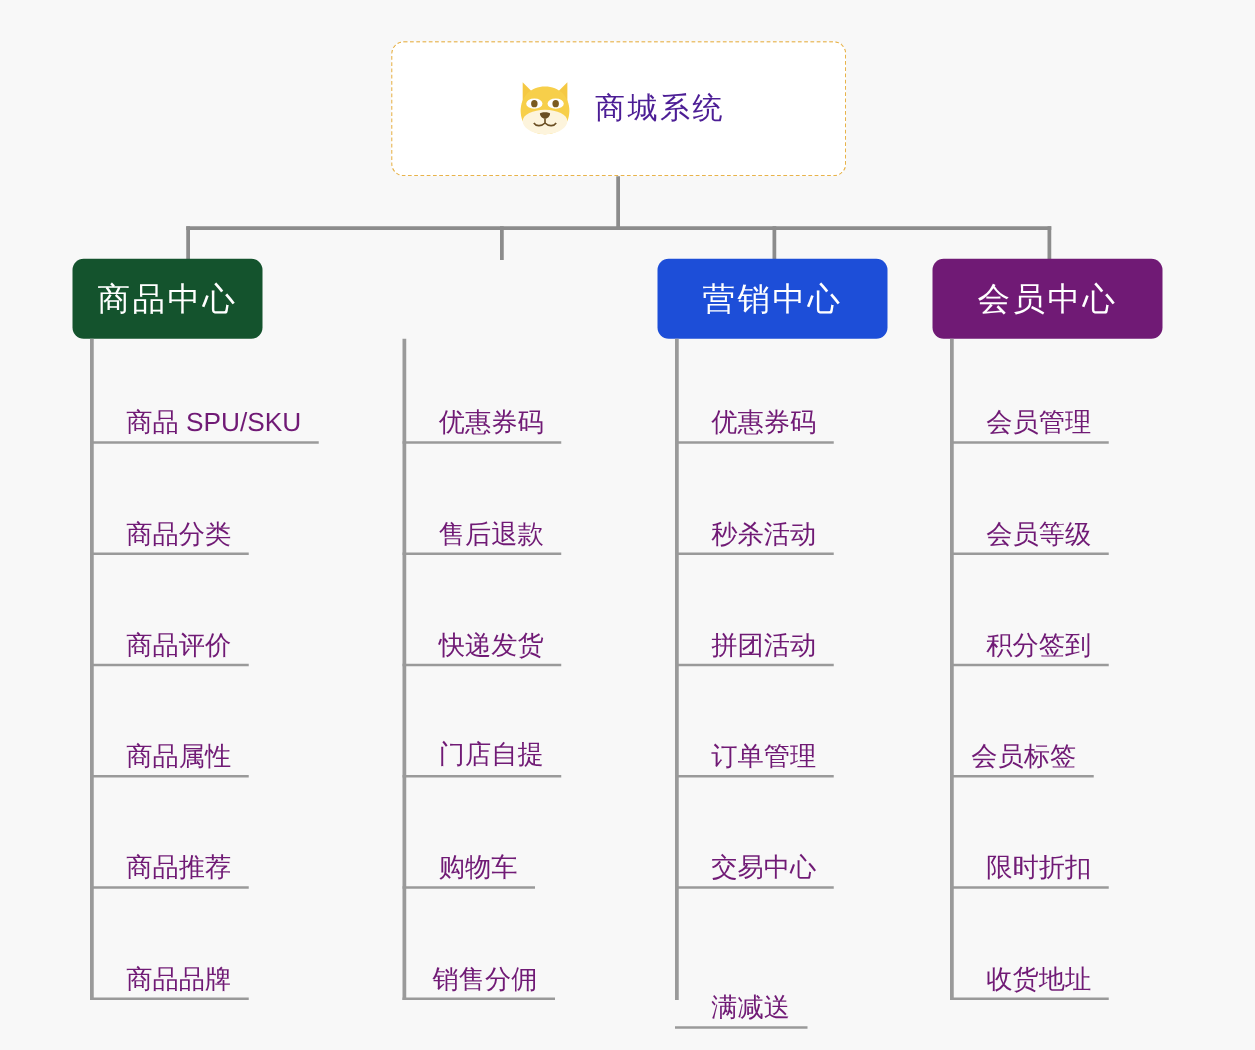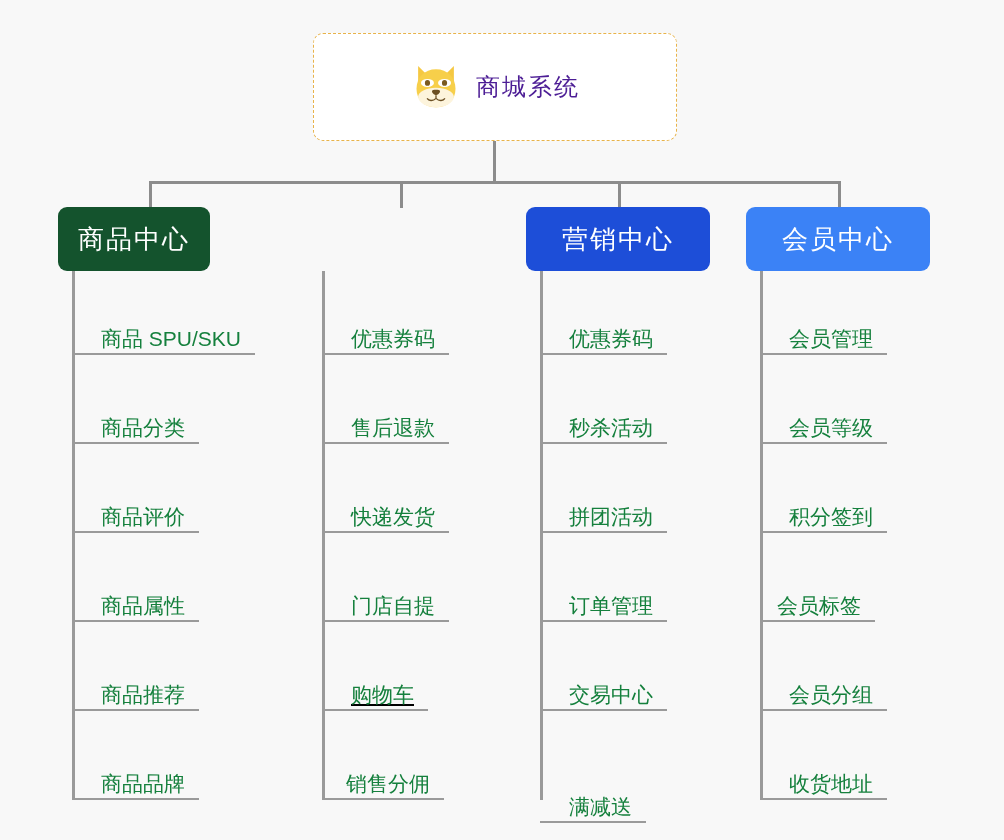--- a/index.html
+++ b/index.html
@@ -96,21 +96,21 @@
     box-sizing: border-box;
     height: 38px;
     padding: 0 14px 0 29px;
     border-bottom: 2px solid #9a9a9a;
     display: flex;
     align-items: flex-end;
     white-space: nowrap;
   }
   .leaf-label {
     font-size: 21px;
-    color: #15803d;
+    color: #701a75;
     line-height: 28px;
     white-space: nowrap;
     text-align: right;
   }
 </style>
 </head>
 <body>
 
 <div id="chart-root">
 
@@ -138,21 +138,21 @@
   <div class="conn conn-v" style="left:400px; top:181px; height:27px;"></div>
   <div class="conn conn-v" style="left:618px; top:181px; height:27px;"></div>
   <div class="conn conn-v" style="left:838px; top:181px; height:27px;"></div>
 
   <div class="cat-box" style="left:58px; width:152px; background:#14532d;">
     <span class="cat-label">商品中心</span>
   </div>
   <div class="cat-box" style="left:526px; width:184px; background:#1d4ed8;">
     <span class="cat-label">营销中心</span>
   </div>
-  <div class="cat-box" style="left:746px; width:184px; background:#3b82f6;">
+  <div class="cat-box" style="left:746px; width:184px; background:#701a75;">
     <span class="cat-label">会员中心</span>
   </div>
 
   <div class="column" style="left:72px;">
     <div class="col-spine" style="height:529px;"></div>
     <div class="leaf-item" style="top:46px;">
       <span class="leaf-label">商品 SPU/SKU</span>
     </div>
     <div class="leaf-item" style="top:135px;">
       <span class="leaf-label">商品分类</span>
@@ -175,24 +175,24 @@
     <div class="col-spine" style="height:529px;"></div>
     <div class="leaf-item" style="top:46px;">
       <span class="leaf-label">优惠券码</span>
     </div>
     <div class="leaf-item" style="top:135px;">
       <span class="leaf-label">售后退款</span>
     </div>
     <div class="leaf-item" style="top:224px;">
       <span class="leaf-label">快递发货</span>
     </div>
-    <div class="leaf-item" style="top:313px;">
+    <div class="leaf-item" style="top:313px;font-family:Liberation Mono, monospace;">
       <span class="leaf-label">门店自提</span>
     </div>
-    <div class="leaf-item" style="top:402px;text-decoration:underline;">
+    <div class="leaf-item" style="top:402px;">
       <span class="leaf-label">购物车</span>
     </div>
     <div class="leaf-item" style="top:491px;padding-left:24px;">
       <span class="leaf-label">销售分佣</span>
     </div>
   </div>
 
   <div class="column" style="left:540px;">
     <div class="col-spine" style="height:529px;"></div>
     <div class="leaf-item" style="top:46px;">
@@ -223,20 +223,20 @@
     <div class="leaf-item" style="top:135px;">
       <span class="leaf-label">会员等级</span>
     </div>
     <div class="leaf-item" style="top:224px;">
       <span class="leaf-label">积分签到</span>
     </div>
     <div class="leaf-item" style="top:313px;padding-left:17px;">
       <span class="leaf-label">会员标签</span>
     </div>
     <div class="leaf-item" style="top:402px;">
-      <span class="leaf-label">会员分组</span>
+      <span class="leaf-label">限时折扣</span>
     </div>
     <div class="leaf-item" style="top:491px;">
       <span class="leaf-label">收货地址</span>
     </div>
   </div>
 
 </div>
 
 </body></html>

